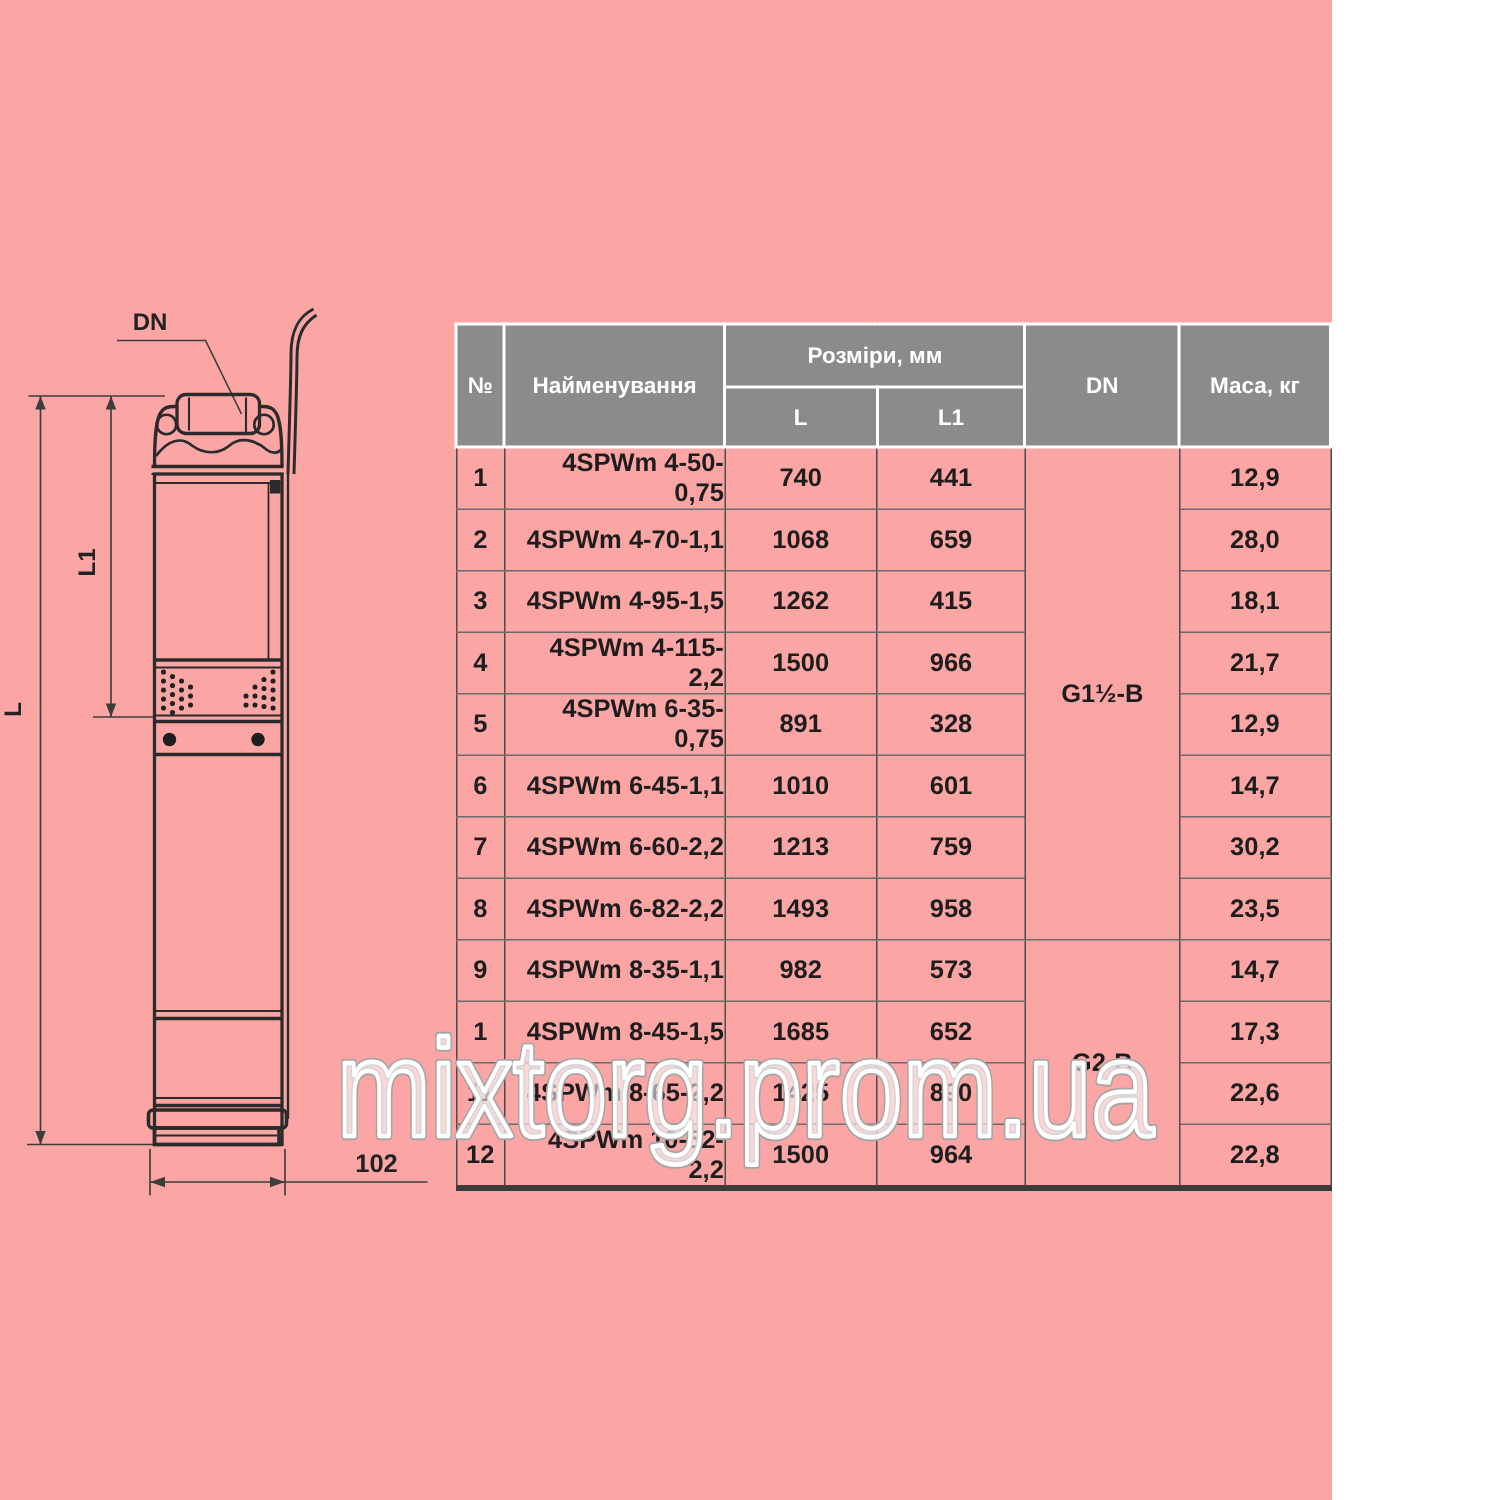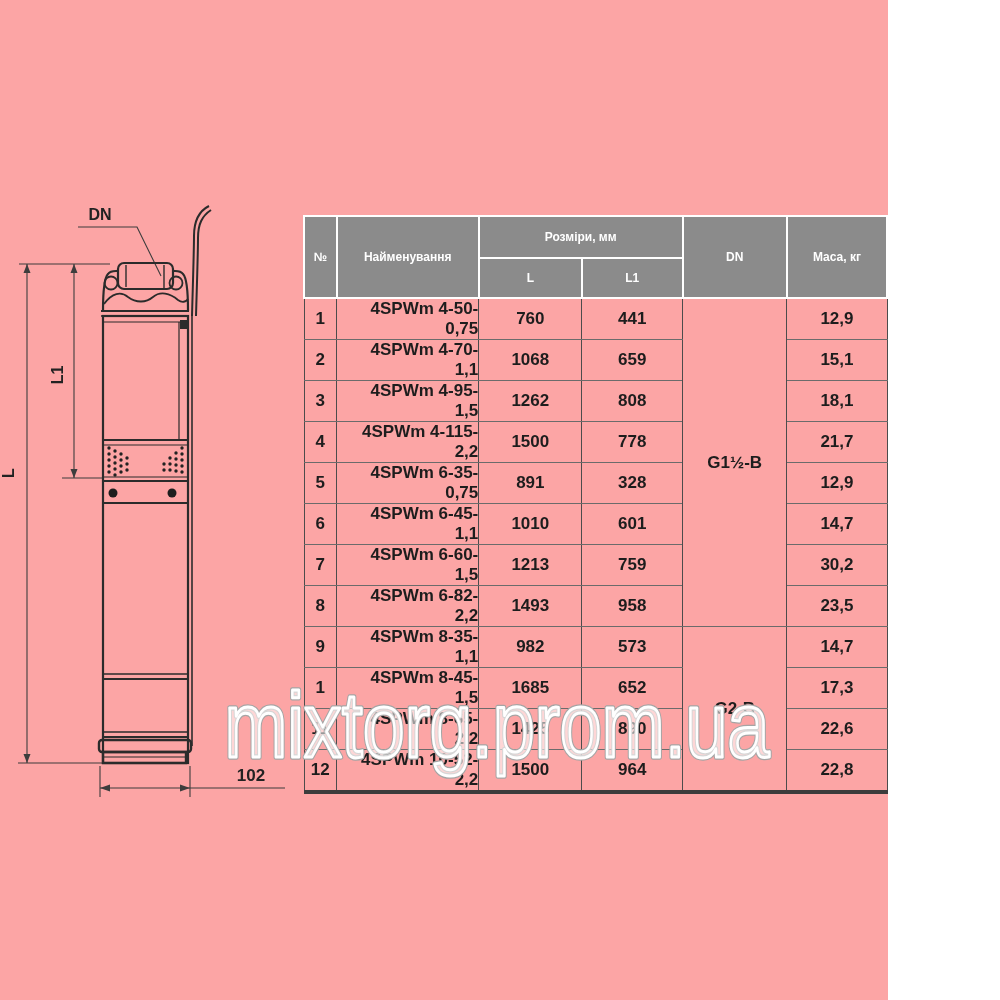--- a/index.html
+++ b/index.html
@@ -15,21 +15,21 @@
   table.spec {
     position:absolute; left:303px; top:215px;
     border-collapse:collapse; table-layout:fixed;
     font-family:"Liberation Sans", sans-serif;
     font-weight:bold; font-size:17px; color:#1d1d1d;
     border-bottom:4px solid #3c3c3c;
   }
   table.spec th {
     background:#8b8b8b; color:#ffffff;
     border:2.5px solid #ffffff;
-    font-weight:bold; font-size:12px; padding:0;
+    font-weight:bold; font-size:15px; padding:0;
   }
   table.spec tr.h1 { height:42px; }
   table.spec tr.h2 { height:40px; }
   table.spec td {
     border-left:1.5px solid #4c4c4c; border-right:1.5px solid #4c4c4c;
     border-top:1px solid #6b6b6b; border-bottom:1px solid #6b6b6b;
     height:40px; padding:0; text-align:center; background:transparent;
   }
   table.spec td.name { text-align:right; padding-left:12px; }
   table.spec tr.g2-first td { border-top:1.5px solid #4c4c4c; }
@@ -170,63 +170,63 @@
       </tr>
       <tr class="h2">
         <th>L</th>
         <th>L1</th>
       </tr>
     </thead>
     <tbody>
       <tr>
         <td>1</td>
         <td class="name">4SPWm 4-50-0,75</td>
-        <td>760</td>
+        <td>740</td>
         <td>441</td>
         <td rowspan="8">G1½-B</td>
         <td>12,9</td>
       </tr>
       <tr>
         <td>2</td>
         <td class="name">4SPWm 4-70-1,1</td>
         <td>1068</td>
         <td>659</td>
-        <td>15,1</td>
+        <td>28,0</td>
       </tr>
       <tr>
         <td>3</td>
         <td class="name">4SPWm 4-95-1,5</td>
         <td>1262</td>
-        <td>808</td>
+        <td>415</td>
         <td>18,1</td>
       </tr>
       <tr>
         <td>4</td>
         <td class="name">4SPWm 4-115-2,2</td>
         <td>1500</td>
-        <td>778</td>
+        <td>966</td>
         <td>21,7</td>
       </tr>
       <tr>
         <td>5</td>
         <td class="name">4SPWm 6-35-0,75</td>
         <td>891</td>
         <td>328</td>
         <td>12,9</td>
       </tr>
       <tr>
         <td>6</td>
         <td class="name">4SPWm 6-45-1,1</td>
         <td>1010</td>
         <td>601</td>
         <td>14,7</td>
       </tr>
       <tr>
         <td>7</td>
-        <td class="name">4SPWm 6-60-1,5</td>
+        <td class="name">4SPWm 6-60-2,2</td>
         <td>1213</td>
         <td>759</td>
         <td>30,2</td>
       </tr>
       <tr>
         <td>8</td>
         <td class="name">4SPWm 6-82-2,2</td>
         <td>1493</td>
         <td>958</td>
         <td>23,5</td>

